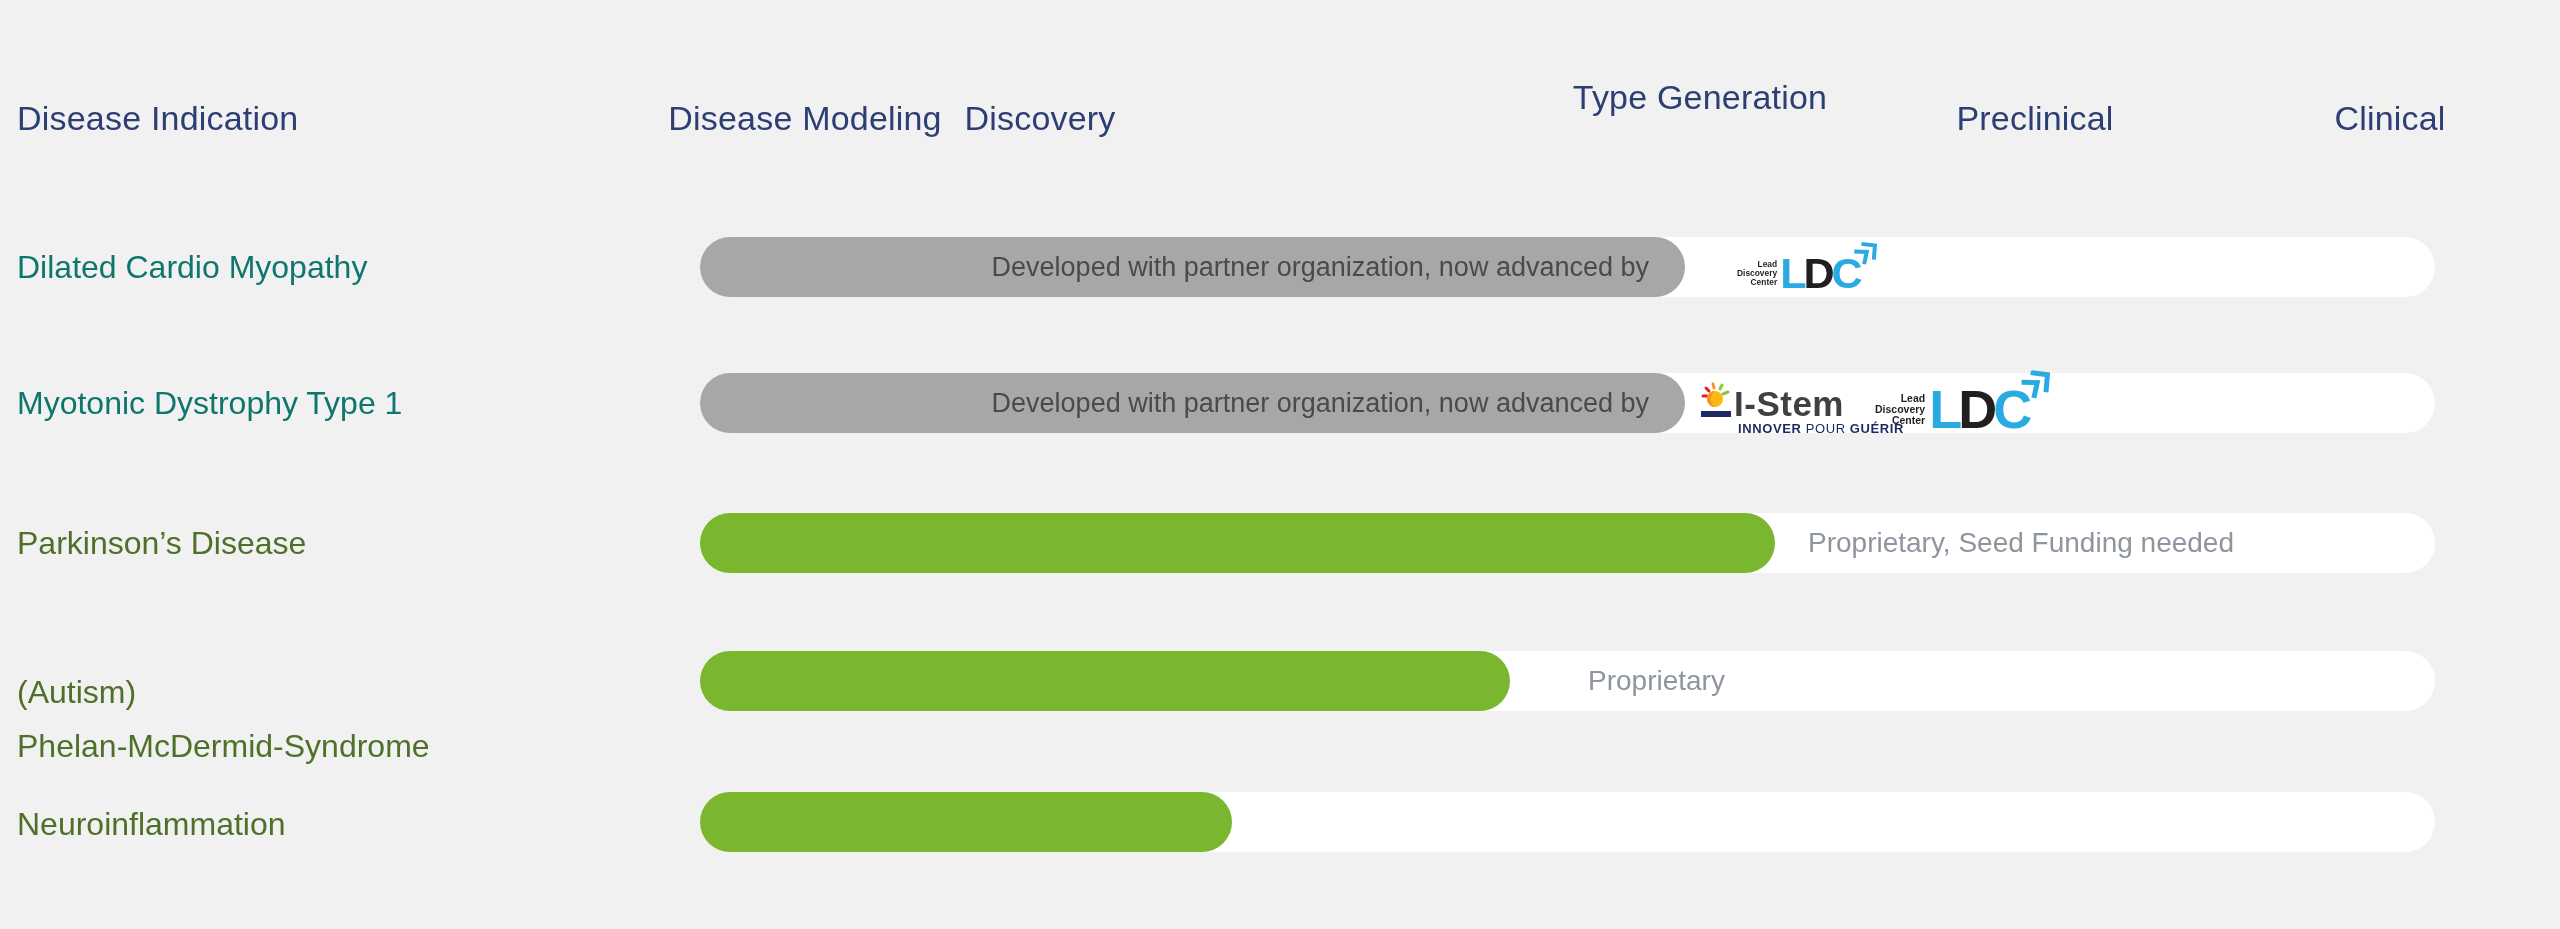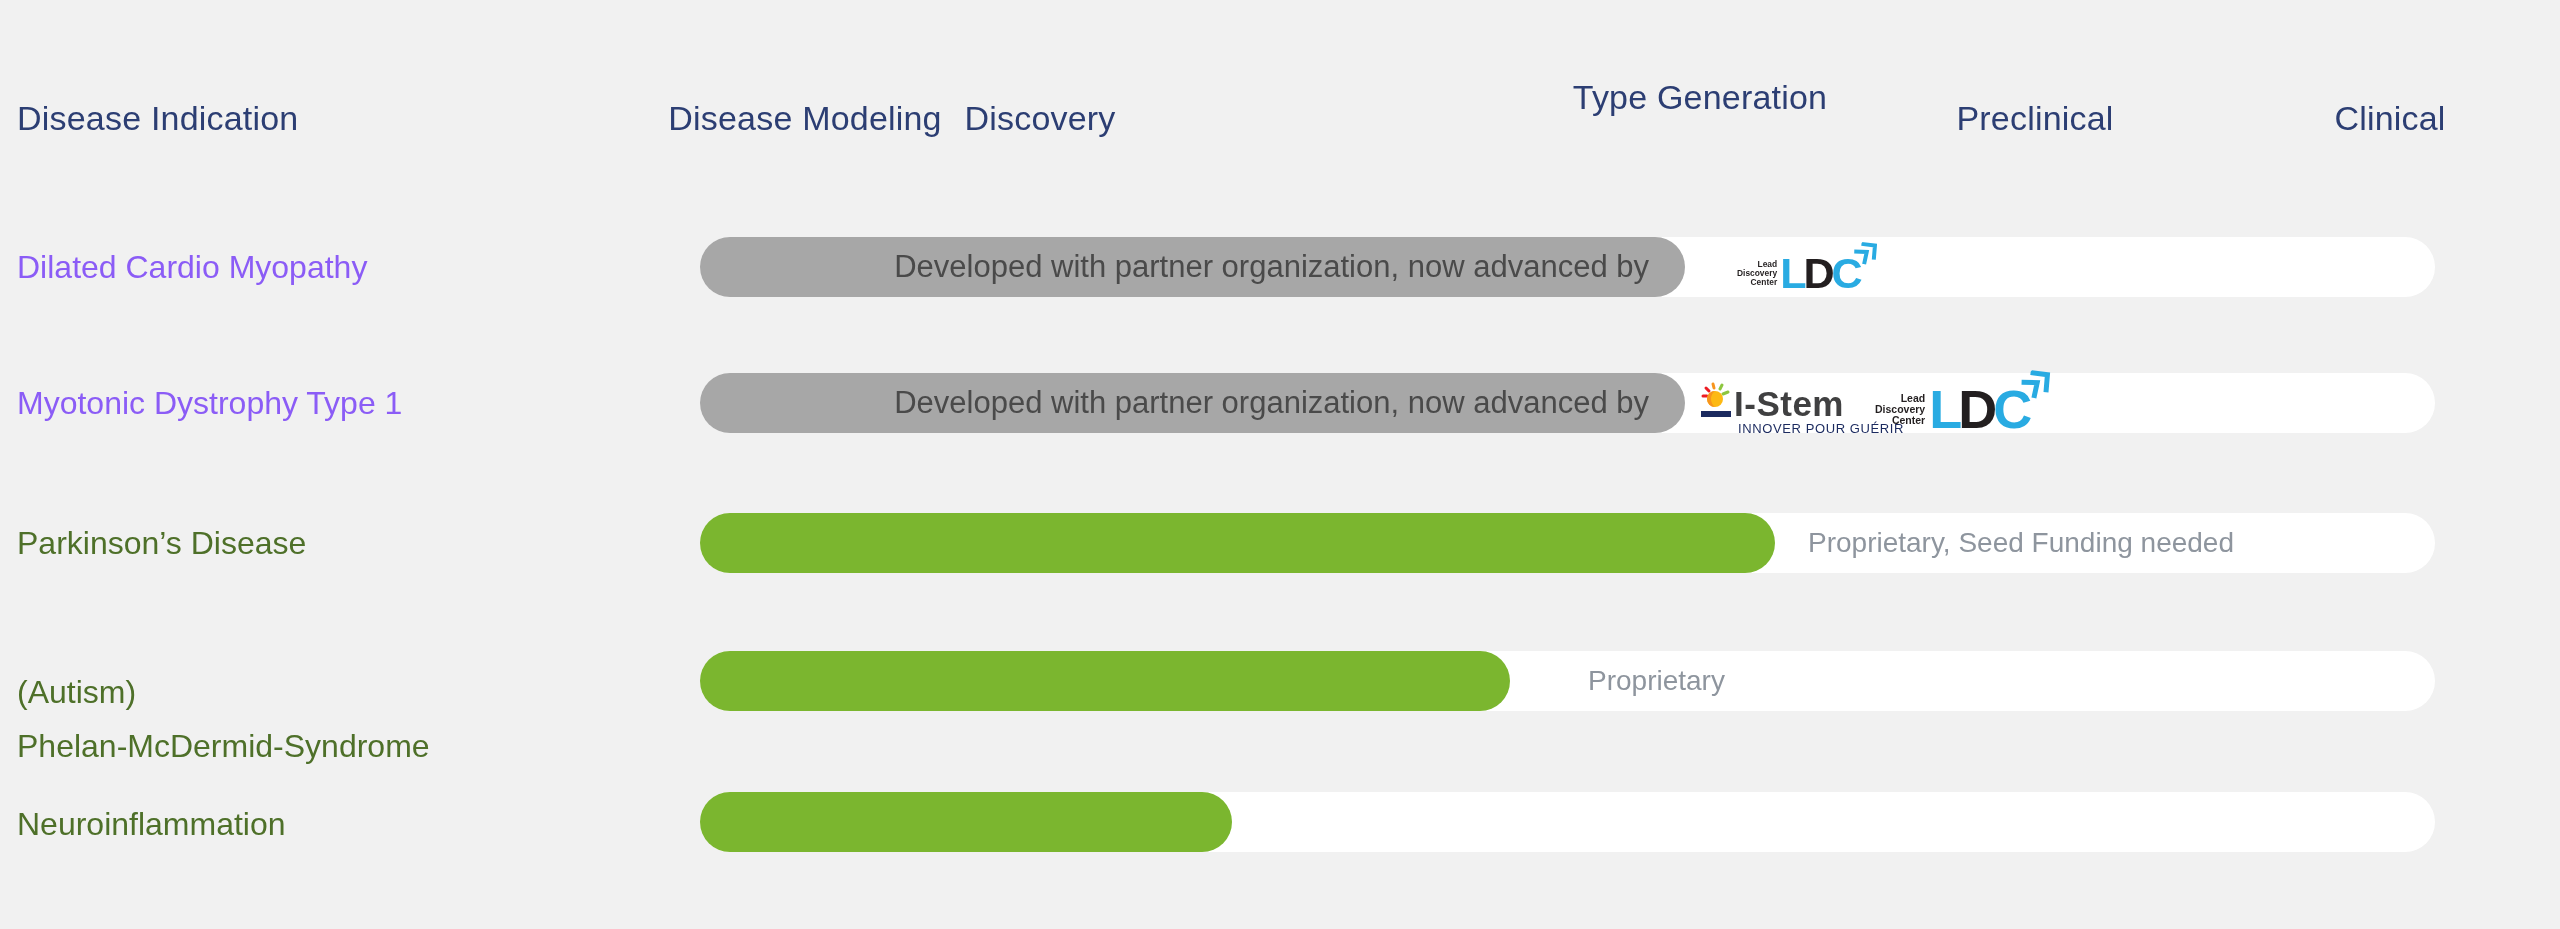--- a/index.html
+++ b/index.html
@@ -20,39 +20,39 @@
     white-space:nowrap;
   }
   .col-header.left{ text-align:left; width:auto; white-space:nowrap;}
   .col-header.twoline{ top:76px; white-space:normal;}
   
   .row-label{
     position:absolute;left:17px;
     font-size:32px;line-height:40px;
     white-space:nowrap;
   }
-  .row-label.gray{ color:#8b5cf6; }
+  .row-label.gray{ color:#0f766e; }
   .row-label.green{ color:#4e7029; }
   .row-label.two-line div{ line-height:54px; }
   
   .bar{
     position:absolute;left:700px;width:1735px;height:60px;
     background:#ffffff;border-radius:30px;
   }
   .seg{
     position:absolute;left:0;top:0;height:60px;border-radius:30px;
   }
   .seg.gray-seg{
     background:#a7a7a7;
     display:flex;align-items:center;justify-content:flex-end;
     padding-right:36px;box-sizing:border-box;
   }
   .seg.green-seg{ background:#7bb62f; }
   .seg-text{
-    font-size:31px;color:#4a4a4a;white-space:nowrap;
+    font-size:27px;color:#4a4a4a;white-space:nowrap;
   }
   .side-note{
     position:absolute;top:0;height:60px;line-height:60px;
     font-size:28px;color:#8e959e;white-space:nowrap;
   }
   .logo-slot{
     position:absolute;top:0;height:60px;
     display:flex;align-items:center;margin-top:6px;
   }
   
@@ -93,21 +93,21 @@
   }
   .istem-name{
     font-size:35px;line-height:34px;font-weight:600;color:#404041;
     letter-spacing:0.5px;
   }
   .istem-tagline{
     font-size:13px;line-height:15px;color:#1b2a5f;
     letter-spacing:0.6px;white-space:nowrap;
     padding-left:38px;
   }
-  .istem-tagline b{ font-weight:400; }
+  .istem-tagline b{ font-weight:700; }
 </style>
 </head>
 <body>
 
 <div class="canvas">
 
   <div class="col-header left" style="left:17px;">Disease Indication</div>
   <div class="col-header" style="left:625px;">Disease Modeling</div>
   <div class="col-header" style="left:860px;">Discovery</div>
   <div class="col-header twoline" style="left:1520px;width:360px;">Type Generation</div>

